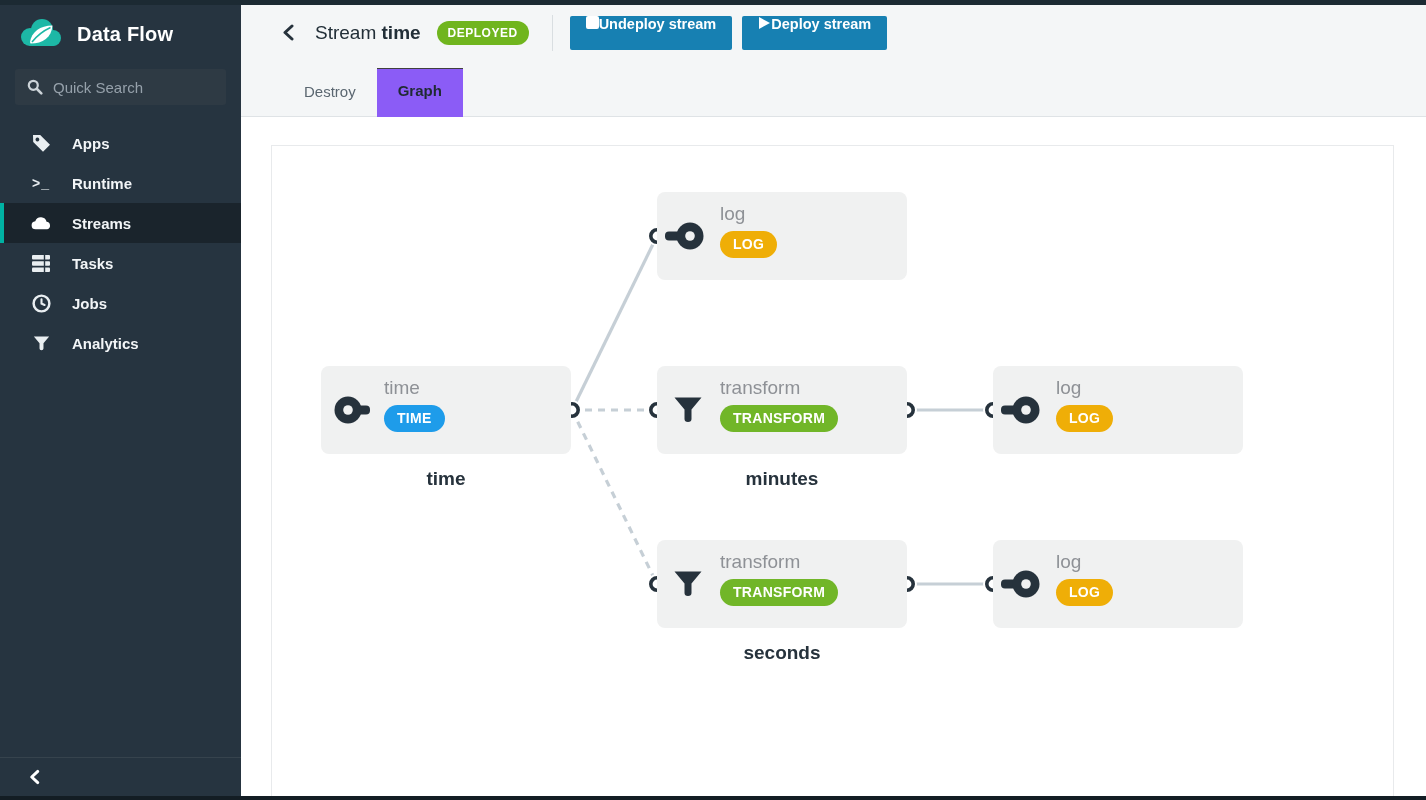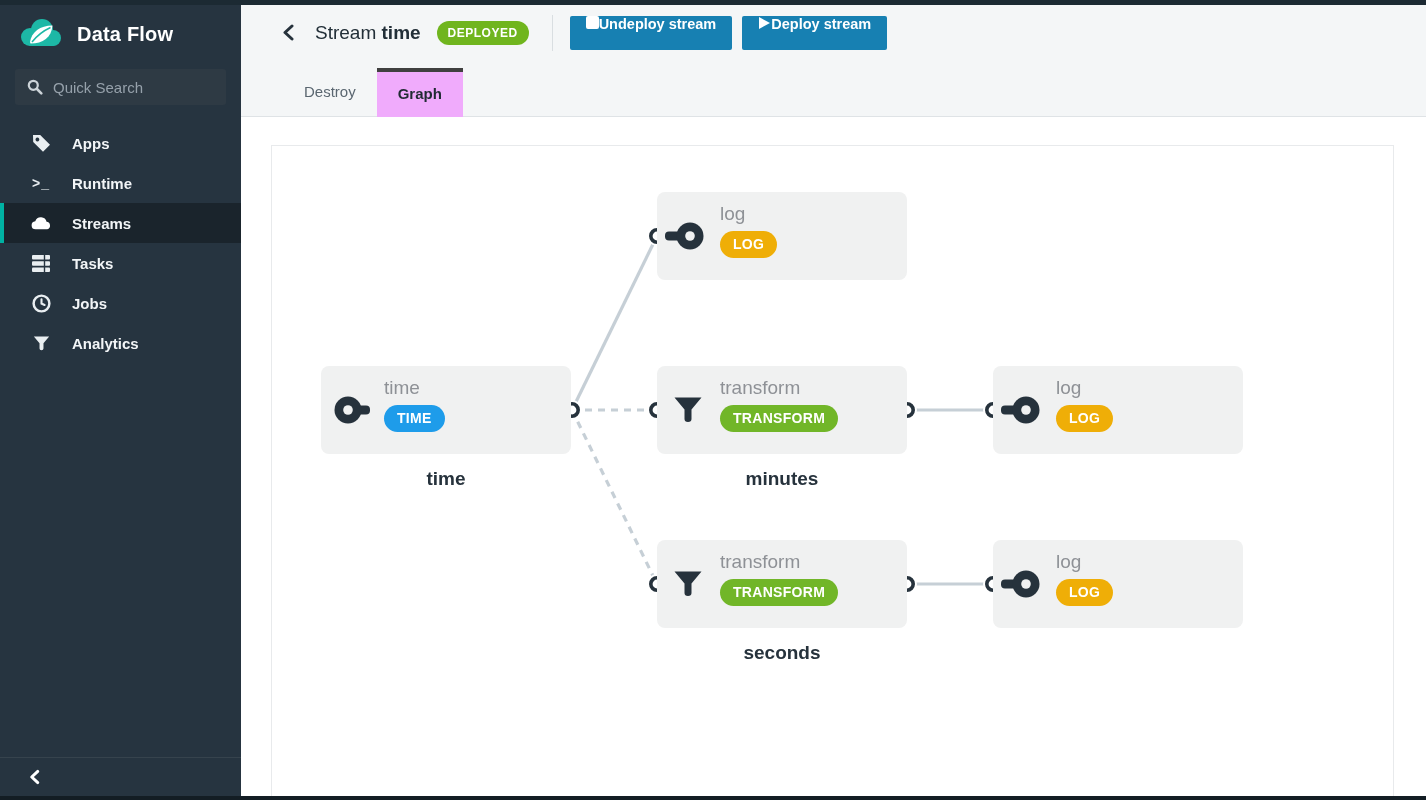--- a/index.html
+++ b/index.html
@@ -30,21 +30,21 @@
   .back-btn { display:flex; align-items:center; cursor:pointer; margin-right:20px; }
   .page-title { font-size:19px; color:#222f38; }
   .title-name { font-weight:bold; }
   .status-badge { margin-left:16px; color:#fff; font-size:12px; font-weight:bold; padding:5px 11px; border-radius:12px; letter-spacing:.5px; }
   .header-divider { width:1px; height:36px; background:#d9dee1; margin:0 17px 0 23px; }
   .action-btn { height:34px; display:flex; align-items:flex-start; gap:0; padding:0 16px; border:none; border-radius:2px; color:#fff; font-size:14.5px; font-weight:bold; margin-right:10px; cursor:pointer; font-family:"Liberation Sans",sans-serif; }
   .stop-square { width:13px; height:13px; background:#fff; border-radius:2px; display:inline-block; }
 
   .tabs { height:57px; background:#f4f6f7; border-bottom:1px solid #dfe3e6; display:flex; align-items:flex-end; padding-left:42px; flex-shrink:0; }
   .tab { height:48px; line-height:48px; padding:0 21px; font-size:15px; color:#5a6670; cursor:pointer; }
-  .tab.active { background:#f0abfc; border-top:4px solid #404040; line-height:44px; height:49px; margin-bottom:-1px; color:#1f2a32; font-weight:bold; }
+  .tab.active { background:#8b5cf6; border-top:1px solid #404040; line-height:44px; height:49px; margin-bottom:-1px; color:#1f2a32; font-weight:bold; }
 
   .content { flex:1; background:#fff; padding:28px 31px 0 30px; overflow:hidden; }
   .canvas { position:relative; width:1123px; height:660px; background:#fff; border:1px solid #e8eaec; }
   .edges-svg { position:absolute; left:0; top:0; width:100%; height:100%; }
 
   
   .flow-node { position:absolute; width:250px; height:88px; background:#f0f1f1; border-radius:8px; cursor:pointer; }
   .node-icon { position:absolute; top:50%; transform:translateY(-50%); }
   .node-title { position:absolute; left:63px; top:11px; font-size:19px; color:#8e9196; }
   .node-badge { position:absolute; left:63px; top:39px; height:27px; line-height:27px; padding:0 13px; border-radius:14px; color:#fff; font-weight:bold; font-size:14px; letter-spacing:.3px; }

